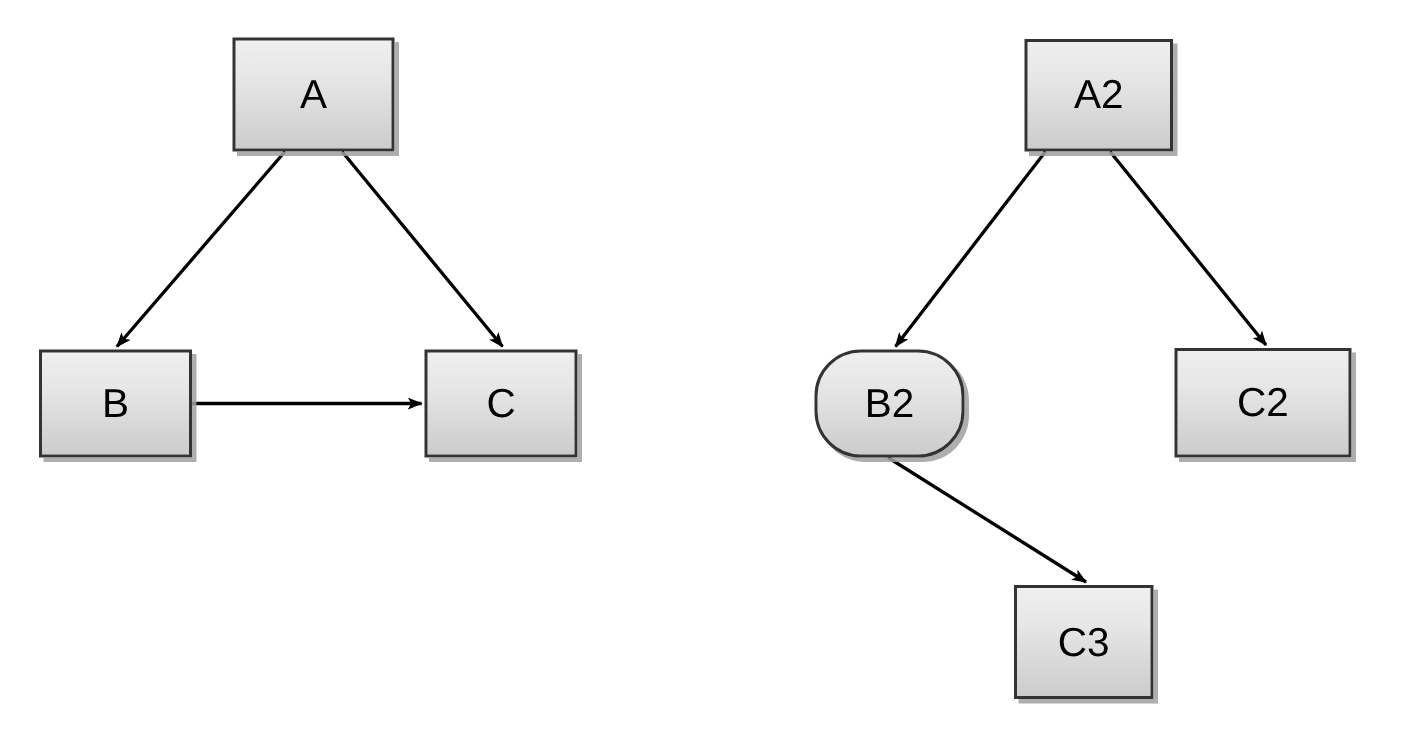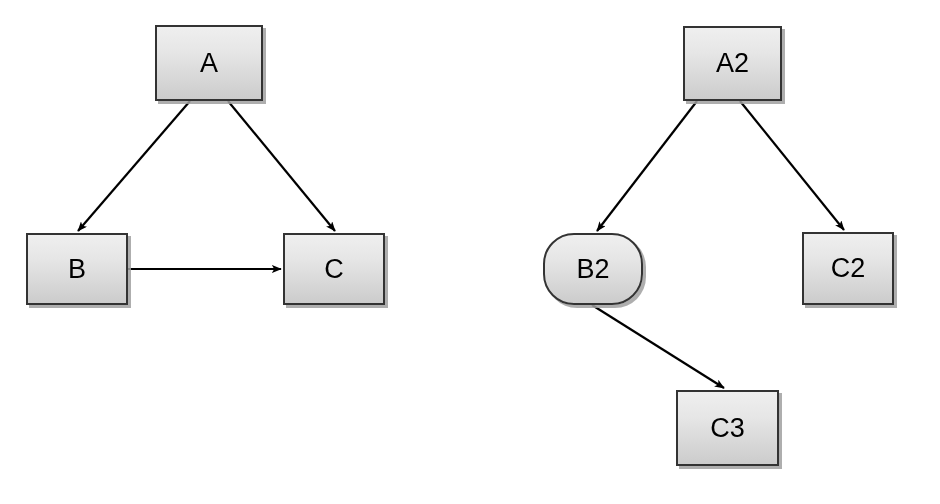--- a/index.html
+++ b/index.html
@@ -77,21 +77,21 @@
       </div>
       <div class="node" style="left: 283px; top: 233px; width: 102px; height: 72px;">
         <span class="node-label">C</span>
       </div>
       <div class="node" style="left: 669px; top: 26px; width: 99px; height: 75px; margin-left: 14px;">
         <span class="node-label">A2</span>
       </div>
       <div class="node" style="left: 543px; top: 233px; width: 100px; height: 72px; border-radius: 31px;">
         <span class="node-label">B2</span>
       </div>
-      <div class="node" style="left: 802px; top: 232px; width: 92px; height: 73px;">
+      <div class="node" style="left: 783px; top: 232px; width: 118px; height: 73px;">
         <span class="node-label">C2</span>
       </div>
-      <div class="node" style="left: 676px; top: 390px; width: 103px; height: 76px;">
+      <div class="node" style="left: 676px; top: 390px; width: 93px; height: 76px;">
         <span class="node-label">C3</span>
       </div>
     </div>
 
 </div>
 
 </body></html>

